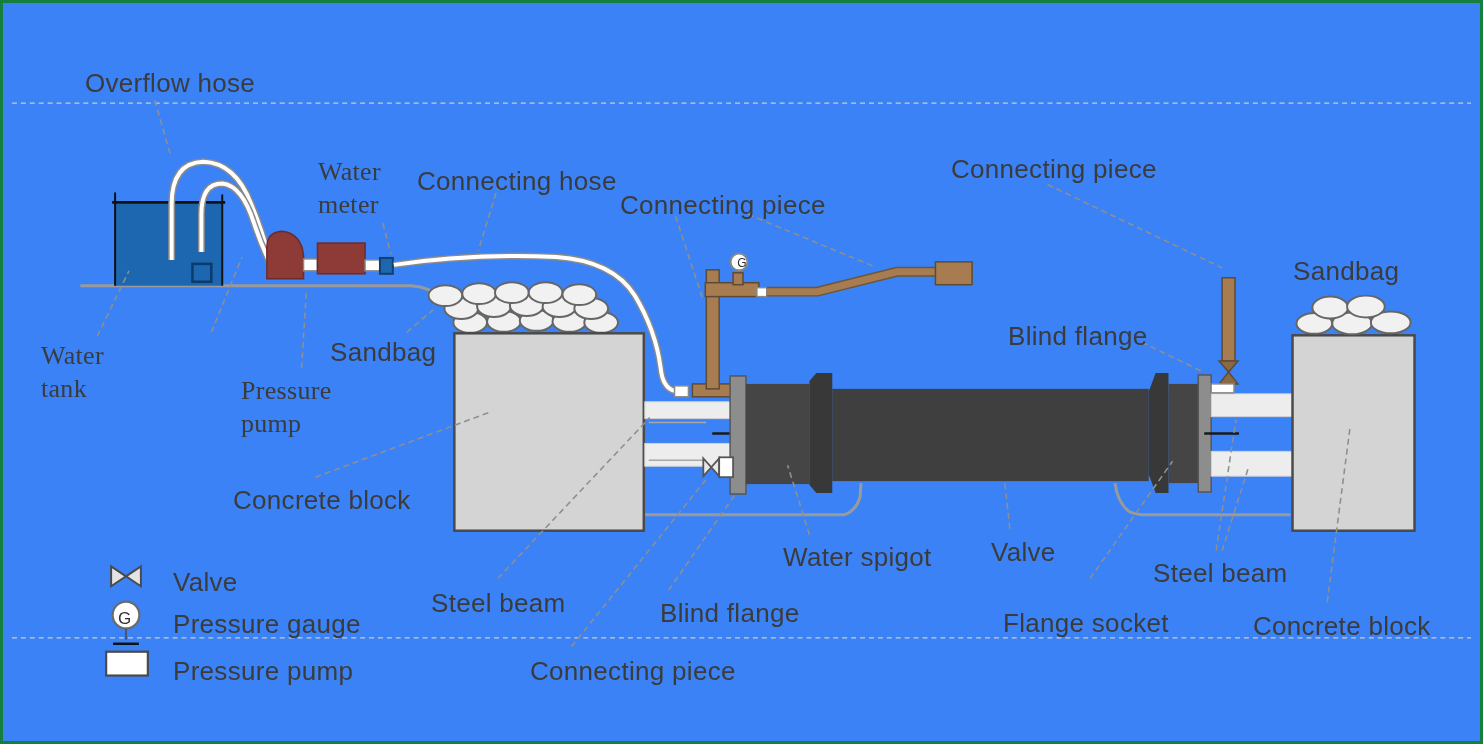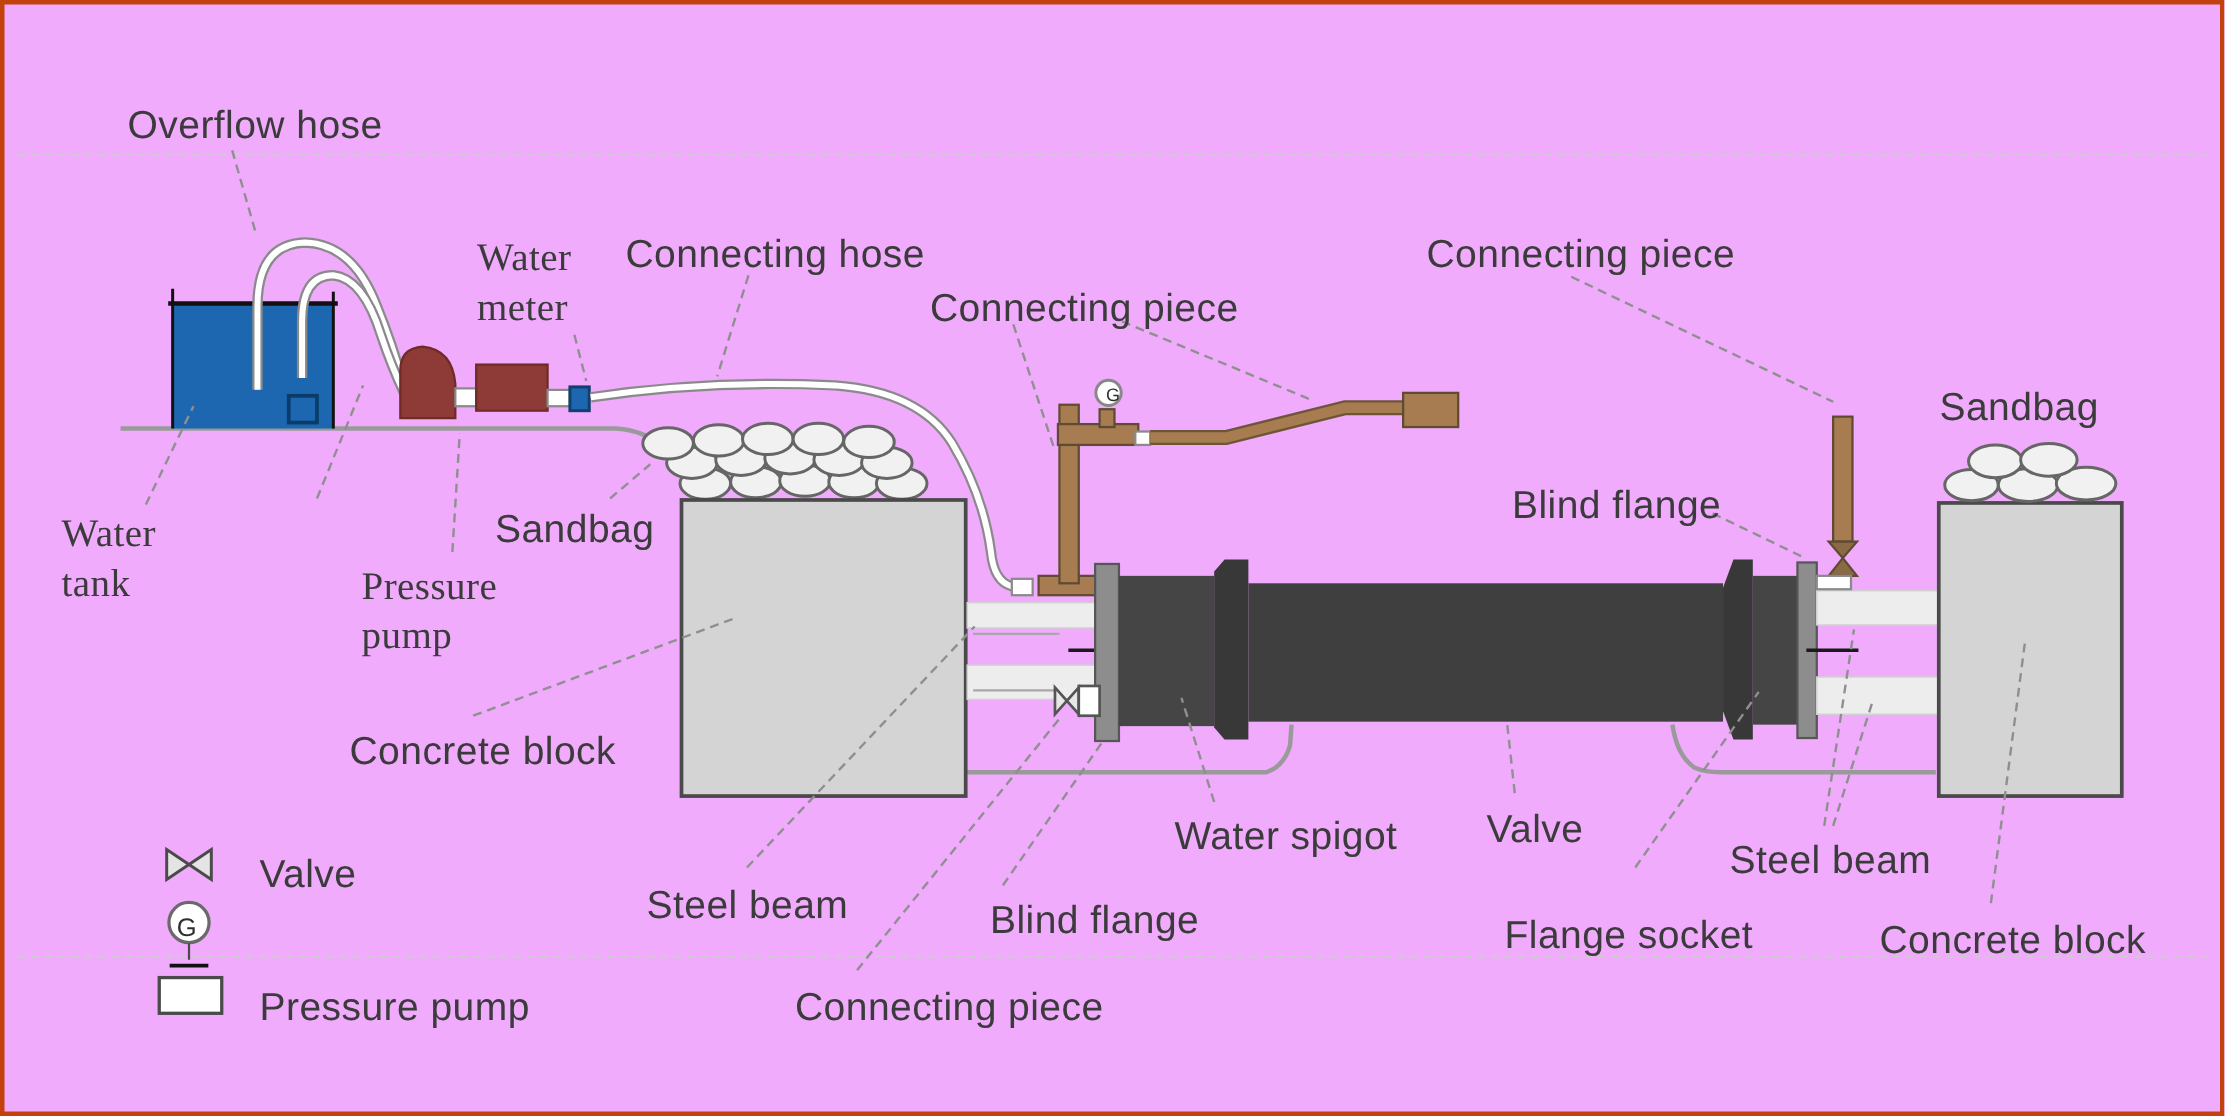--- a/index.html
+++ b/index.html
@@ -1,21 +1,21 @@
 <!DOCTYPE html>
 <html><head>
 <meta charset="utf-8">
 <style>
   html,body{margin:0;padding:0;background:#ffffff;}
   .page{
     position:relative;
     width:1483px;height:744px;
     box-sizing:border-box;
-    border:3px solid #c2410c;
-    background:#f0abfc;
+    border:3px solid #15803d;
+    background:#3b82f6;
     font-family:"Liberation Sans", sans-serif;
     overflow:hidden;
   }
   svg.diagram{position:absolute;left:0;top:0;width:100%;height:100%;}
   .lbl{
     position:absolute;
     font-size:26px;
     line-height:1.27;
     color:#3b3b3b;
     white-space:nowrap;
@@ -209,21 +209,21 @@
         <line x1="108" y1="646" x2="134" y2="646" stroke="#111111" stroke-width="2.5"></line>
       </g>
       <g>
         <rect x="101" y="654" width="42" height="24" fill="#ffffff" stroke="#4a4a4a" stroke-width="2.2"></rect>
       </g>
     </g>
   </svg>
 
   <div class="lbl" style="left:82px;top:64px">Overflow hose</div>
   <div class="lbl wrap" style="left:315px;top:152px;width:112px">Water meter</div>
-  <div class="lbl" style="left:414px;top:150px">Connecting hose</div>
+  <div class="lbl" style="left:414px;top:162px">Connecting hose</div>
   <div class="lbl" style="left:617px;top:186px">Connecting piece</div>
   <div class="lbl" style="left:948px;top:150px">Connecting piece</div>
   <div class="lbl" style="left:1290px;top:252px">Sandbag</div>
   <div class="lbl wrap" style="left:38px;top:336px;width:95px">Water tank</div>
   <div class="lbl" style="left:327px;top:333px">Sandbag</div>
   <div class="lbl wrap" style="left:238px;top:371px;width:122px">Pressure pump</div>
   <div class="lbl" style="left:230px;top:481px">Concrete block</div>
   <div class="lbl" style="left:1005px;top:317px">Blind flange</div>
   <div class="lbl" style="left:428px;top:584px">Steel beam</div>
   <div class="lbl" style="left:657px;top:594px">Blind flange</div>
@@ -231,15 +231,16 @@
   <div class="lbl" style="left:780px;top:538px">Water spigot</div>
   <div class="lbl" style="left:988px;top:533px">Valve</div>
   <div class="lbl" style="left:1000px;top:604px">Flange socket</div>
   <div class="lbl" style="left:1150px;top:554px">Steel beam</div>
   <div class="lbl" style="left:1250px;top:607px">Concrete block</div>
 
   <div class="gauge-letter small">G</div>
   <div class="gauge-letter legend">G</div>
 
   <div class="lbl" style="left:170px;top:563px">Valve</div>
+  <div class="lbl" style="left:170px;top:605px">Pressure gauge</div>
   <div class="lbl" style="left:170px;top:652px">Pressure pump</div>
 
 </div>
 
 </body></html>

